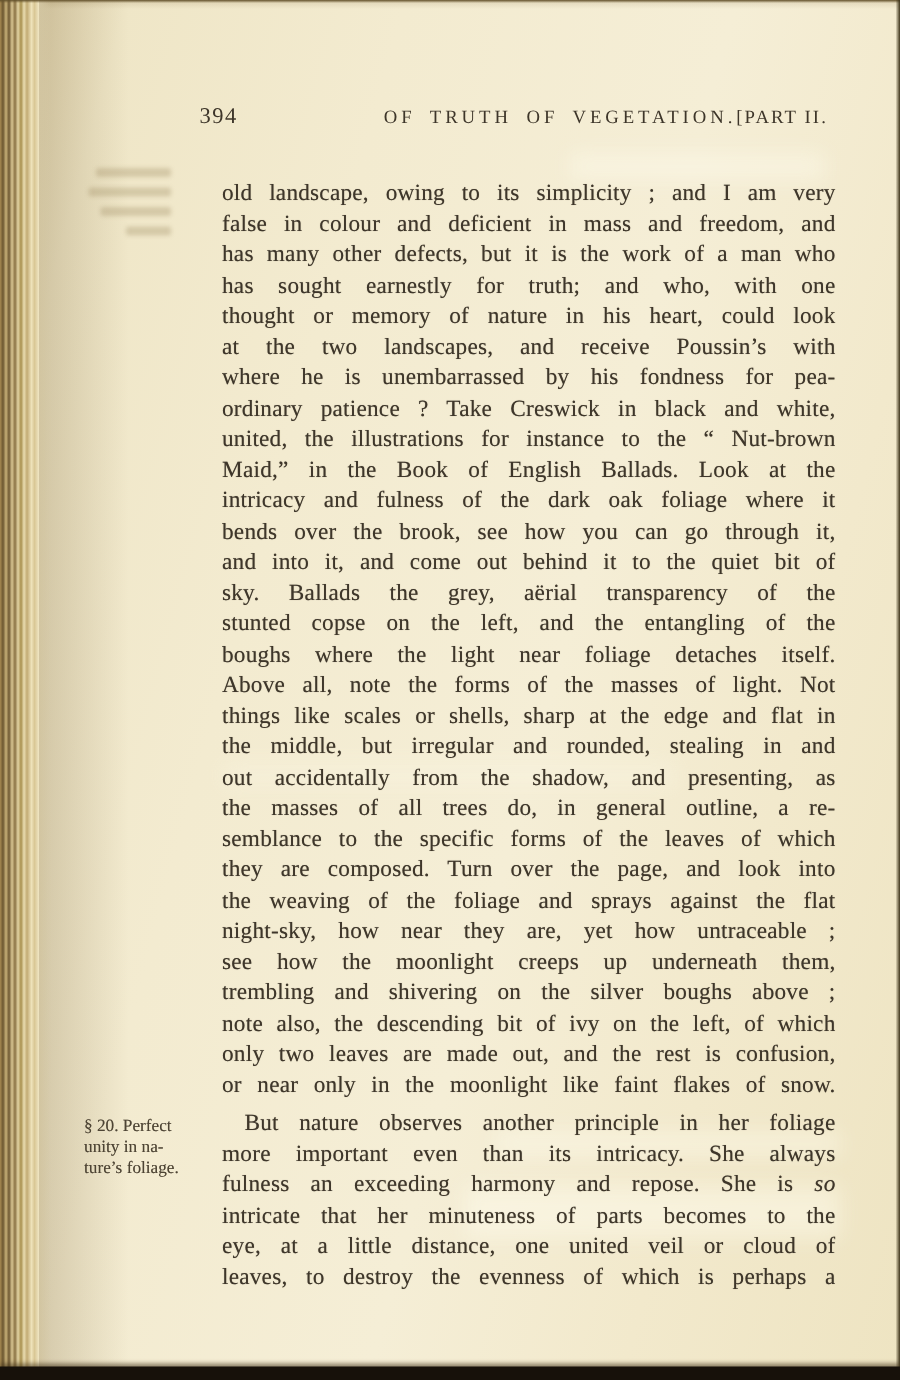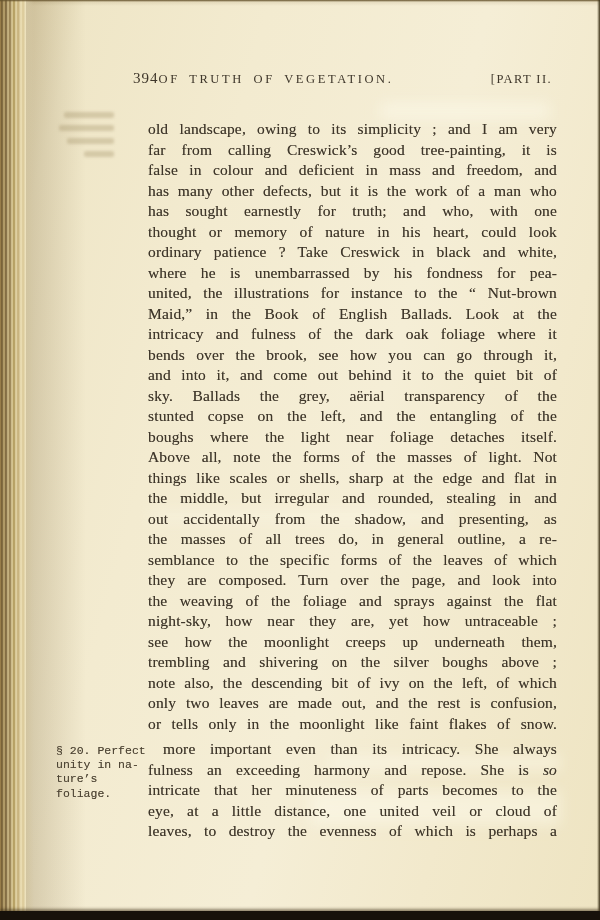--- a/index.html
+++ b/index.html
@@ -36,40 +36,39 @@
                  background:#17110a; box-shadow:0 -2px 3px rgba(60,45,20,.55); }
 
   .ink { color:#3e362a; }
 
   .page-header {
     position:absolute; left:133px; right:48px; top:70px; height:18px;
     display:flex; align-items:baseline;
   }
   .page-number { font-size:15px; letter-spacing:1px; }
   .running-title {
-    flex:1; text-align:left; font-size:12.5px; letter-spacing:2.6px;
+    flex:1; text-align:right; font-size:12.5px; letter-spacing:2.6px;
     word-spacing:4px;
   }
   .part-label { font-size:12.5px; letter-spacing:1.4px;text-align:right; }
 
   .body-text { position:absolute; left:148px; width:409px; top:119px; }
   .line {
     height:20.5px; line-height:20.5px; font-size:15.5px;
     letter-spacing:.15px; overflow:hidden;
     text-align:justify; text-align-last:justify; text-justify:inter-word;
     text-shadow:0 0 .5px rgba(62,54,42,.55);
   }
   .para-2 { margin-top:5px; }
   .p2-first .line:first-child { text-indent:15px; }
 
   .margin-note {
     position:absolute; left:56px; top:744px; width:90px;
     font-size:11.5px; line-height:14.2px; color:#4d4434;
     text-shadow:0 0 .4px rgba(77,68,52,.5);
-    font-family:Liberation Mono, monospace;
   }
 
   
   .ghost { position:absolute; left:58px; top:112px; width:56px; filter:blur(1.4px); }
   .ghost i { display:block; height:6px; margin:0 0 7px auto;
              background:rgba(150,128,85,.30); border-radius:2px; }
   .ghost i:nth-child(1){ width:50px; }
   .ghost i:nth-child(2){ width:55px; }
   .ghost i:nth-child(3){ width:47px; }
   .ghost i:nth-child(4){ width:30px; }
@@ -113,27 +112,27 @@
   <div class="margin-note">
       <div>§ 20. Perfect</div>
       <div>unity in na-</div>
       <div>ture’s foliage.</div>
     </div>
 
   <div class="body-text ink">
 
     <div class="para-1">
         <div class="line">old landscape, owing to its simplicity ; and I am very</div>
-        <div class="line">far from calling Creswick’s good tree-painting, it is</div>
         <div class="line">false in colour and deficient in mass and freedom, and</div>
         <div class="line">has many other defects, but it is the work of a man who</div>
         <div class="line">has sought earnestly for truth; and who, with one</div>
         <div class="line">thought or memory of nature in his heart, could look</div>
+        <div class="line">at the two landscapes, and receive Poussin’s with</div>
+        <div class="line">where he is unembarrassed by his fondness for pea-</div>
         <div class="line">ordinary patience ?  Take Creswick in black and white,</div>
-        <div class="line">where he is unembarrassed by his fondness for pea-</div>
         <div class="line">united, the illustrations for instance to the “ Nut-brown</div>
         <div class="line">Maid,” in the Book of English Ballads.  Look at the</div>
         <div class="line">intricacy and fulness of the dark oak foliage where it</div>
         <div class="line">bends over the brook, see how you can go through it,</div>
         <div class="line">and into it, and come out behind it to the quiet bit of</div>
         <div class="line">sky.  Ballads the grey, aërial transparency of the</div>
         <div class="line">stunted copse on the left, and the entangling of the</div>
         <div class="line">boughs where the light near foliage detaches itself.</div>
         <div class="line">Above all, note the forms of the masses of light.  Not</div>
         <div class="line">things like scales or shells, sharp at the edge and flat in</div>
@@ -141,25 +140,26 @@
         <div class="line">out accidentally from the shadow, and presenting, as</div>
         <div class="line">the masses of all trees do, in general outline, a re-</div>
         <div class="line">semblance to the specific forms of the leaves of which</div>
         <div class="line">they are composed.  Turn over the page, and look into</div>
         <div class="line">the weaving of the foliage and sprays against the flat</div>
         <div class="line">night-sky, how near they are, yet how untraceable ;</div>
         <div class="line">see how the moonlight creeps up underneath them,</div>
         <div class="line">trembling and shivering on the silver boughs above ;</div>
         <div class="line">note also, the descending bit of ivy on the left, of which</div>
         <div class="line">only two leaves are made out, and the rest is confusion,</div>
-        <div class="line">or tells only in the moonlight like faint flakes of snow.</div>
+        <div class="line">or near only in the moonlight like faint flakes of snow.</div>
       </div>
 
     <div class="para-2">
       <div class="p2-first">
+          <div class="line">But nature observes another principle in her foliage</div>
           <div class="line">more important even than its intricacy.  She always</div>
         </div>
       <div class="line">
         <span>fulness an exceeding harmony and repose.  She is </span><i>so</i>
       </div>
       <div>
           <div class="line">intricate that her minuteness of parts becomes to the</div>
           <div class="line">eye, at a little distance, one united veil or cloud of</div>
           <div class="line">leaves, to destroy the evenness of which is perhaps a</div>
         </div>

